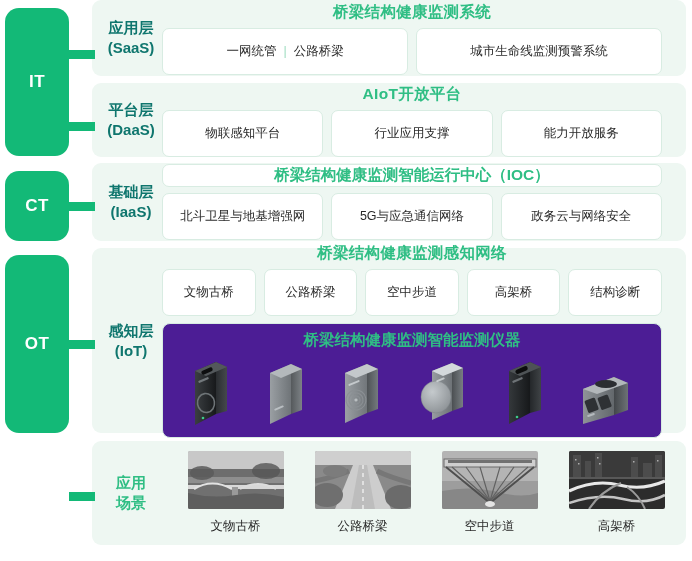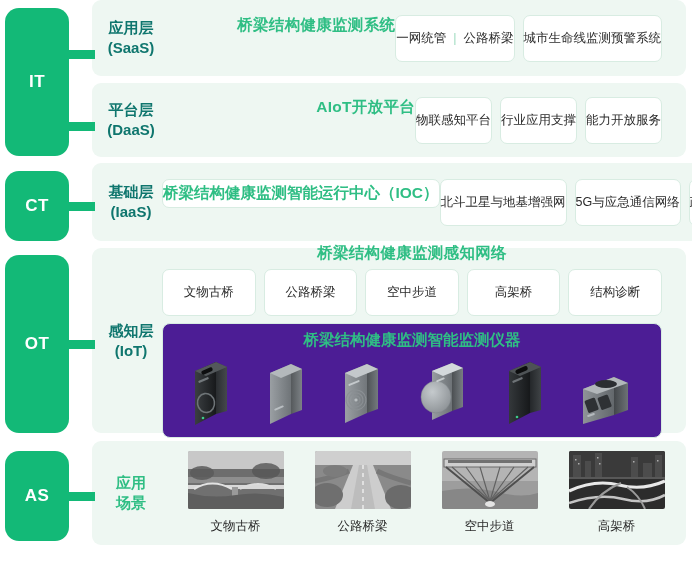--- a/index.html
+++ b/index.html
@@ -72,22 +72,22 @@
     font-weight:bold;
     margin-left:8px;
     margin-right:0;
     white-space:nowrap;
   }
   .layer-label .sub{font-weight:bold;}
   .panel-body{
     flex:1 1 auto;
     min-width:0;
     display:flex;
-    flex-direction:row;
-    justify-content:flex-end;
+    flex-direction:column;
+    justify-content:center;
     padding-right:24px;
   }
   .panel-title{
     text-align:center;
     color:#2fbe84;
     font-size:15.5px;
     font-weight:bold;
     margin:0 0 5px 0;
     letter-spacing:.3px;
   }
@@ -441,23 +441,20 @@
               </div>
             </div>
           </div>
         </div>
       </div>
     </div>
   </div>
 
   <div class="band" style="height:113px;">
     <div class="pill-col">
-      <div class="pill" style="top:10px;height:90px;">
-        <span>AS</span>
-      </div>
       <div class="stub" style="top:51px;"></div>
     </div>
     <div style="flex:1 1 auto;padding-right:6px;">
       <div class="panel as-panel" style="height:104px;">
         <div class="as-label">
           <div>应用</div>
           <div>场景</div>
         </div>
         <div class="scene-row">
 

